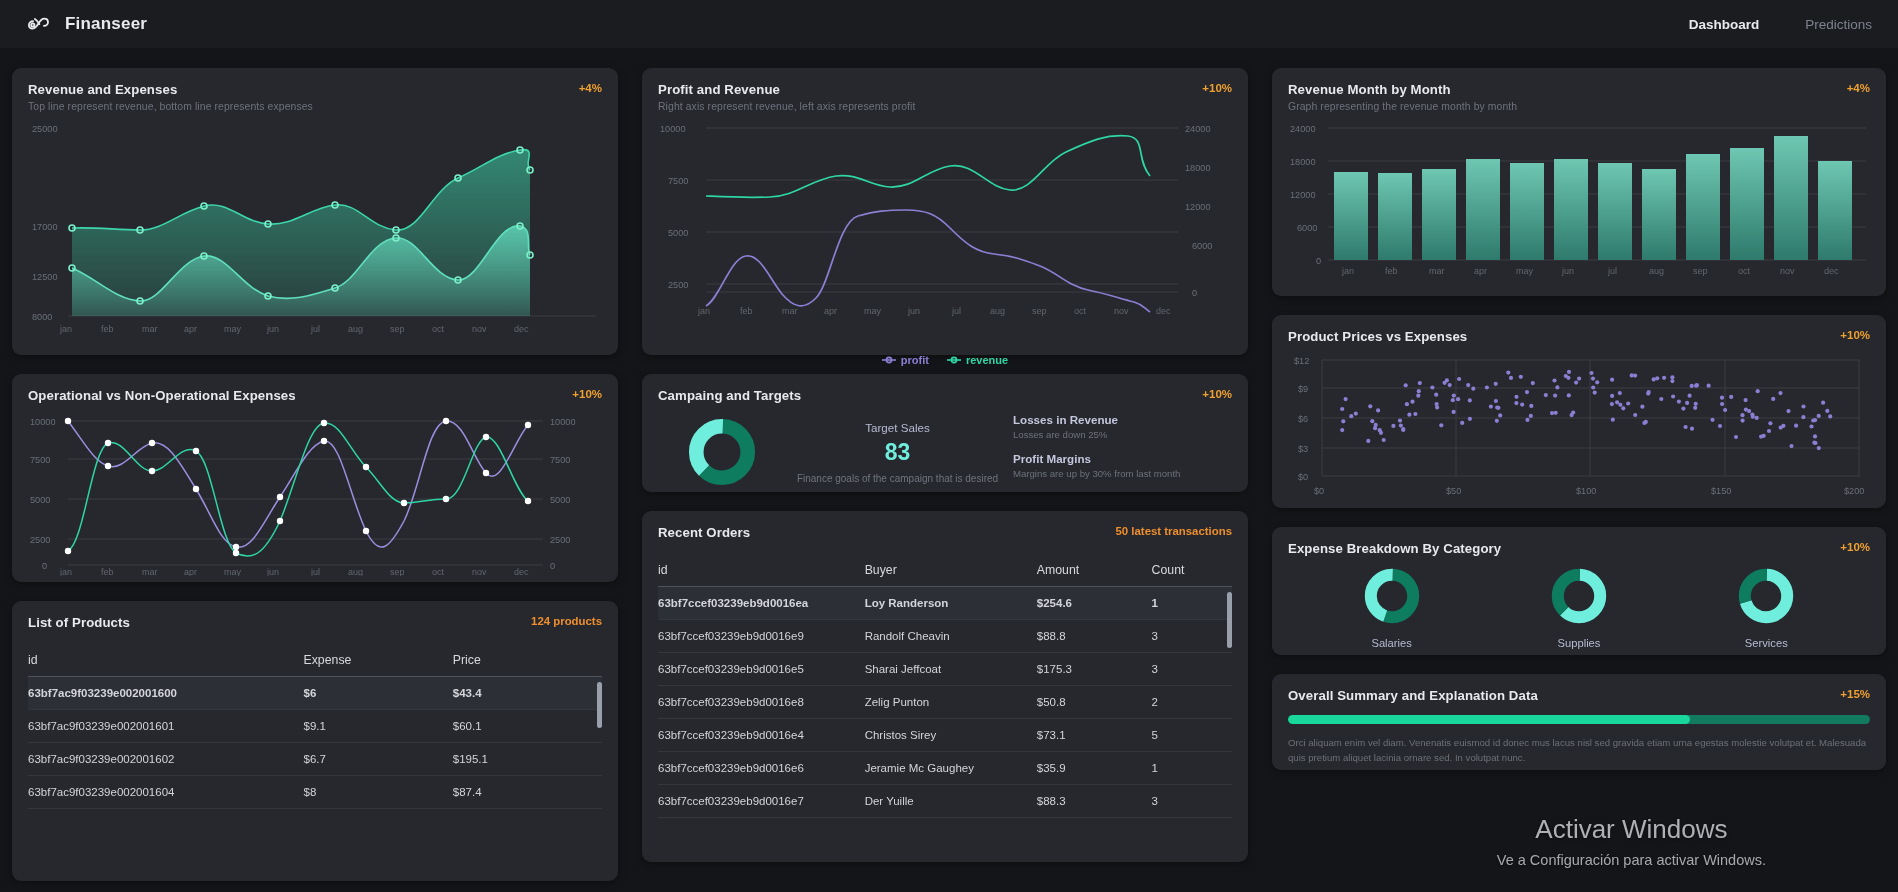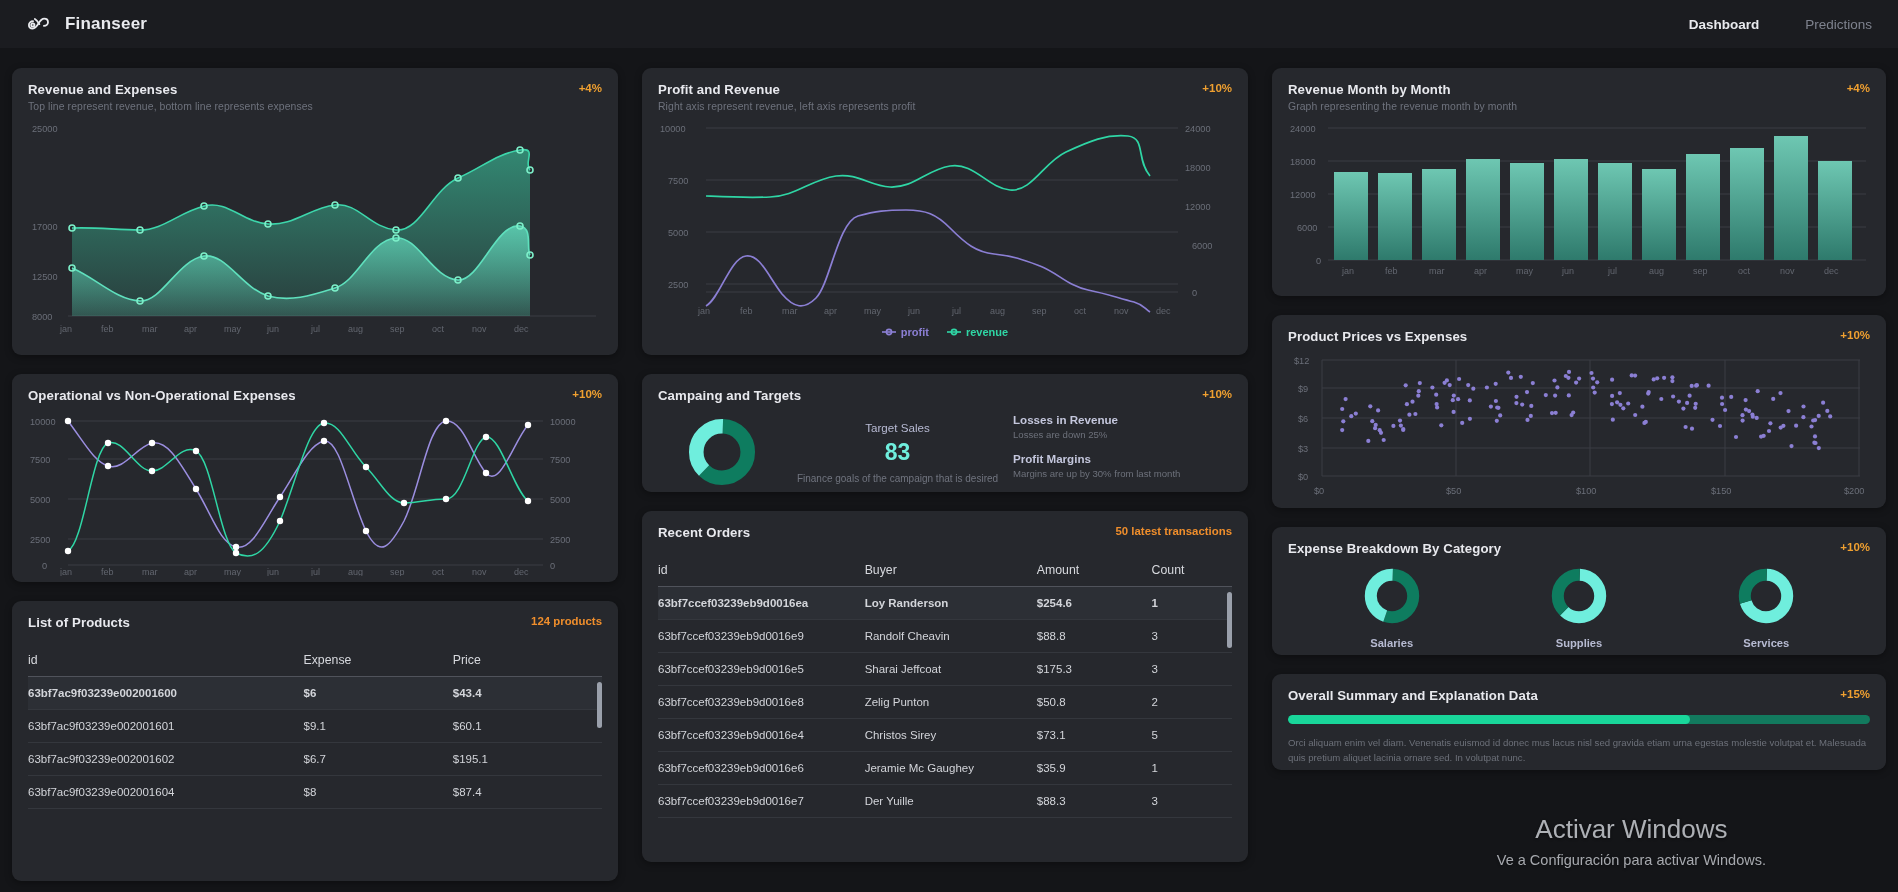--- a/index.html
+++ b/index.html
@@ -64,39 +64,39 @@
     border-bottom: 1px solid #34373d;
   }
   tr.hl td { background: #2c2f35; font-weight: bold; }
   .tbl-wrap { position: relative; }
   .scrollbar {
     position: absolute; right: 0; top: 38px; width: 5px; height: 120px;
     background: #9aa0ab; border-radius: 3px;
   }
 
   .legend { display: flex; justify-content: center; gap: 18px; margin-top: 4px; }
-  .legend-item { display: flex; align-items: center; gap: 5px; font-size: 11px; font-weight: 700; }
+  .legend-item { display: flex; align-items: center; gap: 5px; font-size: 11px; font-weight: 700; margin-top: 28px; }
   .lg-profit { color: #8b7fd4; }
   .lg-revenue { color: #2fd6a5; }
 
   
   .campaign-body { display: flex; align-items: center; padding: 10px 4px 6px 4px; }
   .donut-wrap { width: 120px; display: flex; justify-content: center; }
   .campaign-mid { flex: 1; text-align: center; }
   .campaign-mid .cm-title { color: #b8bbd4; font-size: 11.6px; }
   .campaign-mid .cm-value { color: #6feedd; font-size: 23px; font-weight: 700; margin: 5px 0 7px 0; }
   .campaign-mid .cm-desc { color: #70747f; font-size: 10px; }
   .campaign-right { width: 215px; }
   .cr-block { margin-bottom: 12px; }
   .cr-title { color: #c4c7dd; font-size: 11.6px; font-weight: 700; }
   .cr-sub { color: #6d717b; font-size: 9.6px; margin-top: 3px; }
 
   
   .donuts { display: flex; justify-content: space-around; padding: 12px 10px 4px 10px; }
-  .donut-col { text-align: center; font-weight: bold; }
+  .donut-col { text-align: center; }
   .donut-label { color: #b7bbd2; font-size: 11.2px; margin-top: 9px; }
 
   
   .progress-track {
     height: 9px; border-radius: 5px; background: #127a5e; margin: 12px 0 11px 0; overflow: hidden;
   }
   .progress-fill { height: 100%; background: #19d69a; border-radius: 5px; }
   .summary-text { color: #6c7079; font-size: 9.6px; line-height: 15px; }
 
   

